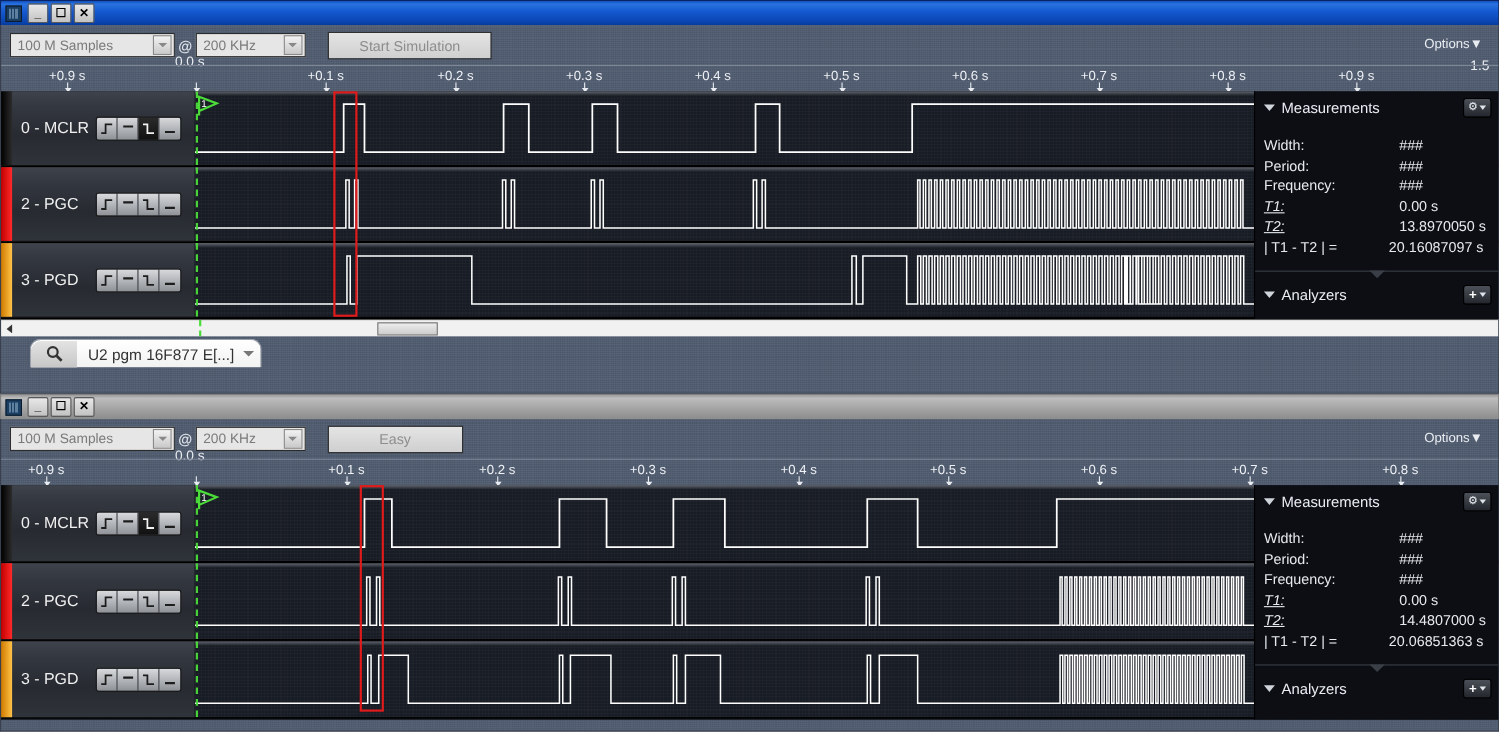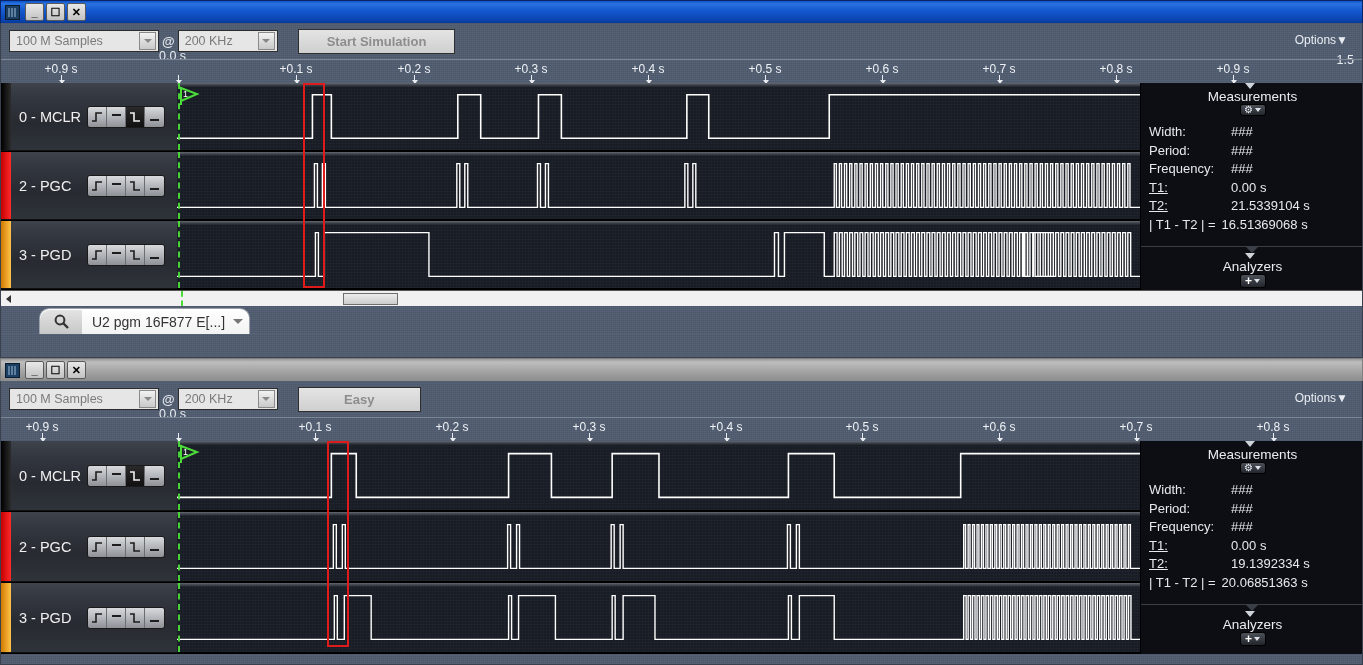--- a/index.html
+++ b/index.html
@@ -43,21 +43,21 @@
   .combo .arrow{ width:17px; height:18px; margin:0 2px 0 auto;
      background:linear-gradient(180deg,#f2f2f2,#c9c9c9); border:1px solid #8a8a8a;
      display:flex; align-items:center; justify-content:center; }
   .combo .arrow i{ border-left:4px solid transparent; border-right:4px solid transparent;
      border-top:4px solid #888; display:block; }
   .cb-samples{ width:150px; }
   .cb-rate{ width:100px; }
   .at{ color:#dfe4ea; font-size:13px; margin:0 3px; font-weight:bold; }
   .startbtn{ margin-left:20px; height:25px; min-width:123px; padding:0 28px;
      background:linear-gradient(180deg,#e4e4e4,#cfcfcf); border:1px solid #2f2f2f;
-     color:#8d8d8d; font-size:13px; display:flex; align-items:center; justify-content:center;font-weight:bold; }
+     color:#8d8d8d; font-size:13px; display:flex; align-items:center; justify-content:center; }
   .options{ position:absolute; right:14px; top:10px; color:#e9edf2; font-size:12px; }
   .zoomlevel{ position:absolute; right:8px; top:30px; color:#e9edf2; font-size:12.5px; }
   .timeval{ position:absolute; left:158px; top:26px; color:#e9edf2; font-size:12.5px; }
 
   
   .ruler{ height:24px; position:relative; margin-top:4px;
      border-top:1px solid #7d8694; }
   .ruler .tick{ position:absolute; top:2px; color:#eef1f5; font-size:12px;
      transform:translateX(-50%); white-space:nowrap; }
   .ruler .tickmark{ position:absolute; top:15px; width:1px; height:8px;
@@ -98,34 +98,34 @@
   .wsvg{ position:absolute; inset:0; width:100%; height:100%; }
 
   .greendash{ position:absolute; top:0; bottom:0; width:0; border-left:2px dashed #4bdc3a;
      opacity:.95; }
   .trigflag{ position:absolute; z-index:5; }
   .redbox{ position:absolute; border:2px solid #e01b1b; z-index:6; pointer-events:none; }
 
   
   .rpanel{ position:absolute; right:0; top:0; width:222px; bottom:0;
      background:#0c0e13; border-left:1px solid #000; color:#e6e9ee; }
-  .rp-head{ display:flex; align-items:center; height:30px; padding:0 6px 0 8px;flex-direction:column; }
+  .rp-head{ display:flex; align-items:center; height:30px; padding:0 6px 0 8px; }
   .rp-head .caret{ border-left:5px solid transparent; border-right:5px solid transparent;
      border-top:6px solid #cfd3da; margin-right:6px; }
   .rp-title{ font-size:13.5px; color:#e9edf3; flex:1 1 auto; }
   .rp-gear{ width:26px; height:18px; border-radius:3px; display:flex; align-items:center;
      justify-content:center; gap:2px;
      background:linear-gradient(180deg,#4c5159,#23262c); border:1px solid #000; }
   .rp-gear span{ font-size:10px; color:#e9edf3; line-height:1; }
   .rp-gear .cv{ border-left:3px solid transparent; border-right:3px solid transparent;
      border-top:4px solid #dfe3e9; }
   .meas{ padding:10px 0 6px 8px; font-size:13px; }
-  .meas .row{ display:flex; line-height:18.5px; white-space:nowrap; }
+  .meas .row{ display:flex; line-height:18.5px; white-space:nowrap;gap:41px; }
   .meas .lbl{ width:82px; flex:0 0 82px; }
-  .meas .lbl.u{ text-decoration:underline; }
+  .meas .lbl.u{ text-decoration:underline;font-style:italic; }
   .meas .val{ }
   .meas .wide{ width:auto; flex:0 0 auto; margin-right:6px; }
   .rp-sep{ position:relative; height:1px; background:#3a3e46; margin:6px 0 0; }
   .rp-sep:after{ content:""; position:absolute; left:50%; top:0; transform:translateX(-50%);
      border-left:7px solid transparent; border-right:7px solid transparent;
      border-top:7px solid #3a3e46; }
   .rp-plus{ width:26px; height:18px; border-radius:3px; display:flex; align-items:center;
      justify-content:center; gap:2px;
      background:linear-gradient(180deg,#4c5159,#23262c); border:1px solid #000; }
   .rp-plus span{ font-size:12px; color:#fff; line-height:1; font-weight:bold; }
@@ -138,21 +138,21 @@
      border-right:5px solid #333; }
   .hscroll .thumb{ position:absolute; left:342px; width:55px; height:12px;
      background:linear-gradient(180deg,#ededed,#cccccc); border:1px solid #6f6f6f; }
   .hscroll .gl{ position:absolute; left:180px; top:0; bottom:0; width:2px;
      border-left:2px dashed #4bdc3a; }
 
   .tabstrip{ height:28px; background:#505c70; position:relative;
      background-image:
        repeating-linear-gradient(0deg, rgba(255,255,255,.045) 0 1px, transparent 1px 2px),
        repeating-linear-gradient(90deg, rgba(0,0,0,.05) 0 1px, transparent 1px 2px);
-     display:flex; align-items:flex-end; padding-left:38px; }
+     display:flex; align-items:flex-end; padding-left:26px; }
   .tab{ height:26px; display:flex; align-items:center; padding:0 6px 0 0;
      background:linear-gradient(180deg,#ffffff,#f2f2f2);
      border-radius:10px 10px 0 0; border:1px solid #9aa0aa; border-bottom:none; }
   .tab .srch{ width:42px; height:24px; border-radius:10px 0 0 0;
      background:linear-gradient(180deg,#e3e3e3,#c7c7c7);
      display:flex; align-items:center; justify-content:center; }
   .tab .tlabel{ font-size:14px; color:#333; padding:0 8px 0 10px; white-space:nowrap; }
   .tab .tcaret{ border-left:5px solid transparent; border-right:5px solid transparent;
      border-top:5px solid #777; }
 </style>
@@ -356,25 +356,25 @@
           <div class="row">
               <div class="lbl">Frequency:</div>
               <div class="val">###</div>
             </div>
           <div class="row">
               <div class="lbl u">T1:</div>
               <div class="val">0.00 s</div>
             </div>
           <div class="row">
               <div class="lbl u">T2:</div>
-              <div class="val">21.5339104 s</div>
+              <div class="val">13.8970050 s</div>
             </div>
           <div class="row">
               <div class="lbl wide">| T1 - T2 |  =</div>
-              <div class="val">16.51369068 s</div>
+              <div class="val">20.16087097 s</div>
             </div>
         </div>
         <div class="rp-sep"></div>
         <div class="rp-head" style="margin-top:6px">
           <div class="caret"></div>
           <div class="rp-title">Analyzers</div>
           <div class="rp-plus">
               <span>+</span>
               <i class="cv" style="border-left:3px solid transparent;border-right:3px solid transparent;border-top:4px solid #dfe3e9;"></i>
             </div>
@@ -599,21 +599,21 @@
           <div class="row">
               <div class="lbl">Frequency:</div>
               <div class="val">###</div>
             </div>
           <div class="row">
               <div class="lbl u">T1:</div>
               <div class="val">0.00 s</div>
             </div>
           <div class="row">
               <div class="lbl u">T2:</div>
-              <div class="val">19.1392334 s</div>
+              <div class="val">14.4807000 s</div>
             </div>
           <div class="row">
               <div class="lbl wide">| T1 - T2 |  =</div>
               <div class="val">20.06851363 s</div>
             </div>
         </div>
         <div class="rp-sep"></div>
         <div class="rp-head" style="margin-top:6px">
           <div class="caret"></div>
           <div class="rp-title">Analyzers</div>

